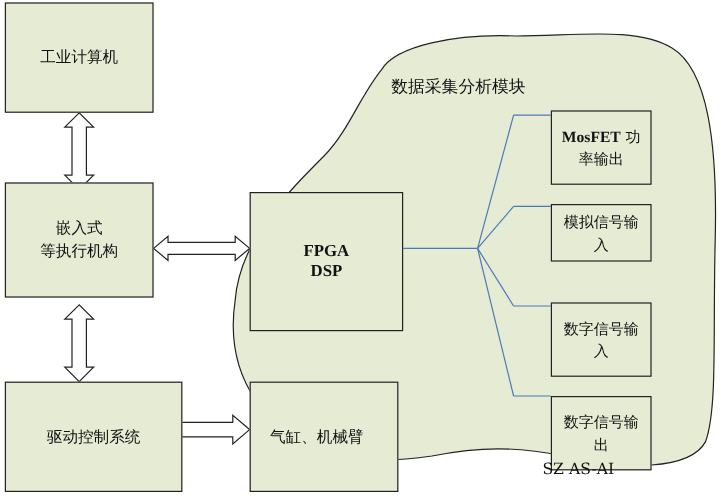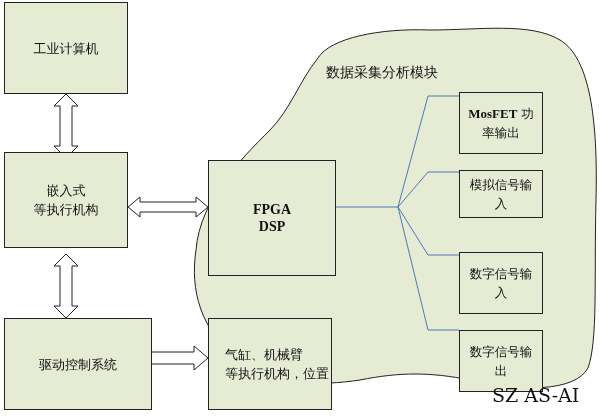--- a/index.html
+++ b/index.html
@@ -59,21 +59,20 @@
       <span>等执行机构</span>
     </div>
   </div>
   <div class="box" style="left:4px; top:318px; width:148px; height:92px;">
     <span>驱动控制系统</span>
   </div>
 
   <div class="box" style="left:208px; top:318px; width:124px; height:92px; justify-content:flex-start; padding-left:16px; text-align:left;">
     <div>
       <span>气缸、机械臂</span>
-      <span>等执行机构，位置</span>
     </div>
   </div>
 
   <div class="box" style="left:208px; top:160px; width:128px; height:116px;">
     <div>
       <span class="bold">FPGA</span>
       <span class="bold">DSP</span>
     </div>
   </div>
 
@@ -97,14 +96,14 @@
       <span>入</span>
     </div>
   </div>
   <div class="rbox" style="left:459px; top:302px; width:84px; height:62px;">
     <div>
       <span>数字信号输</span>
       <span>出</span>
     </div>
   </div>
 
-  <div class="lbl" style="left:452px; top:384px; font-size:19px;margin-left:40px;">SZ AS-AI</div>
+  <div class="lbl" style="left:452px; top:384px; font-size:13px;">SZ AS-AI</div>
 </div>
 
 </body></html>

